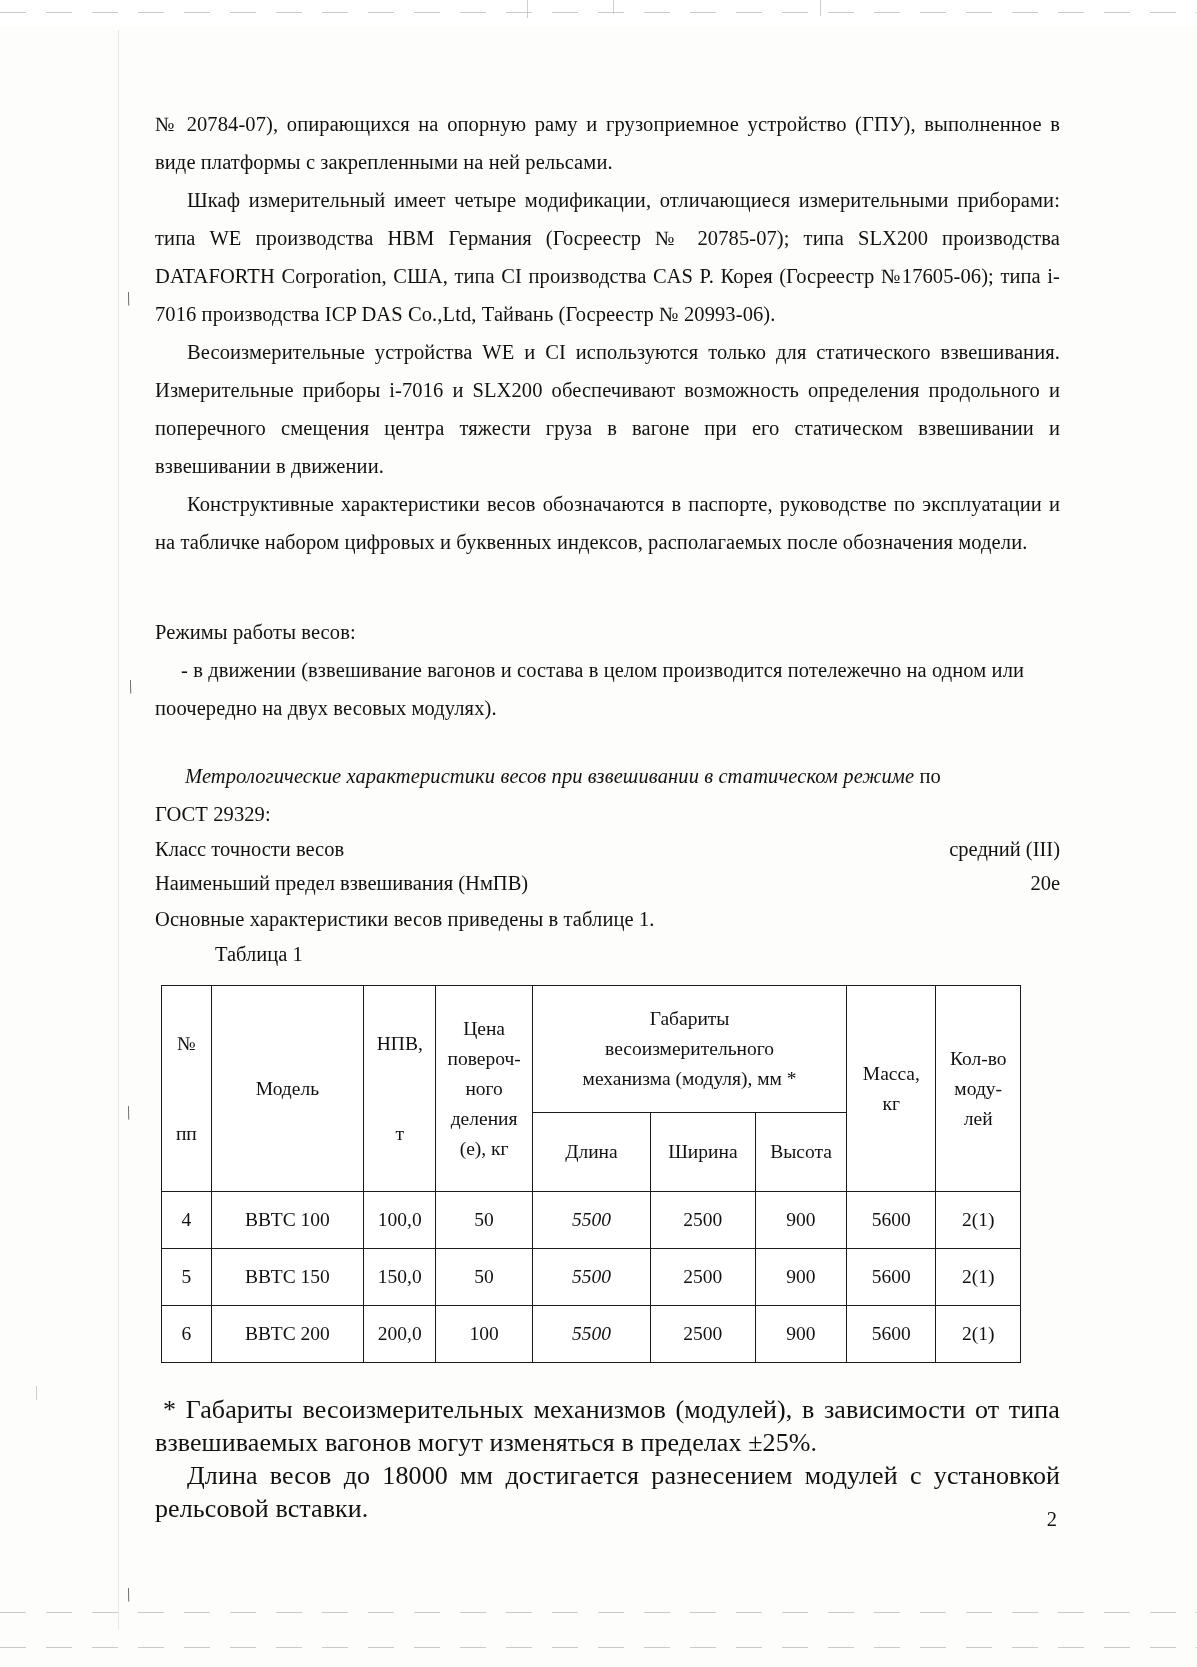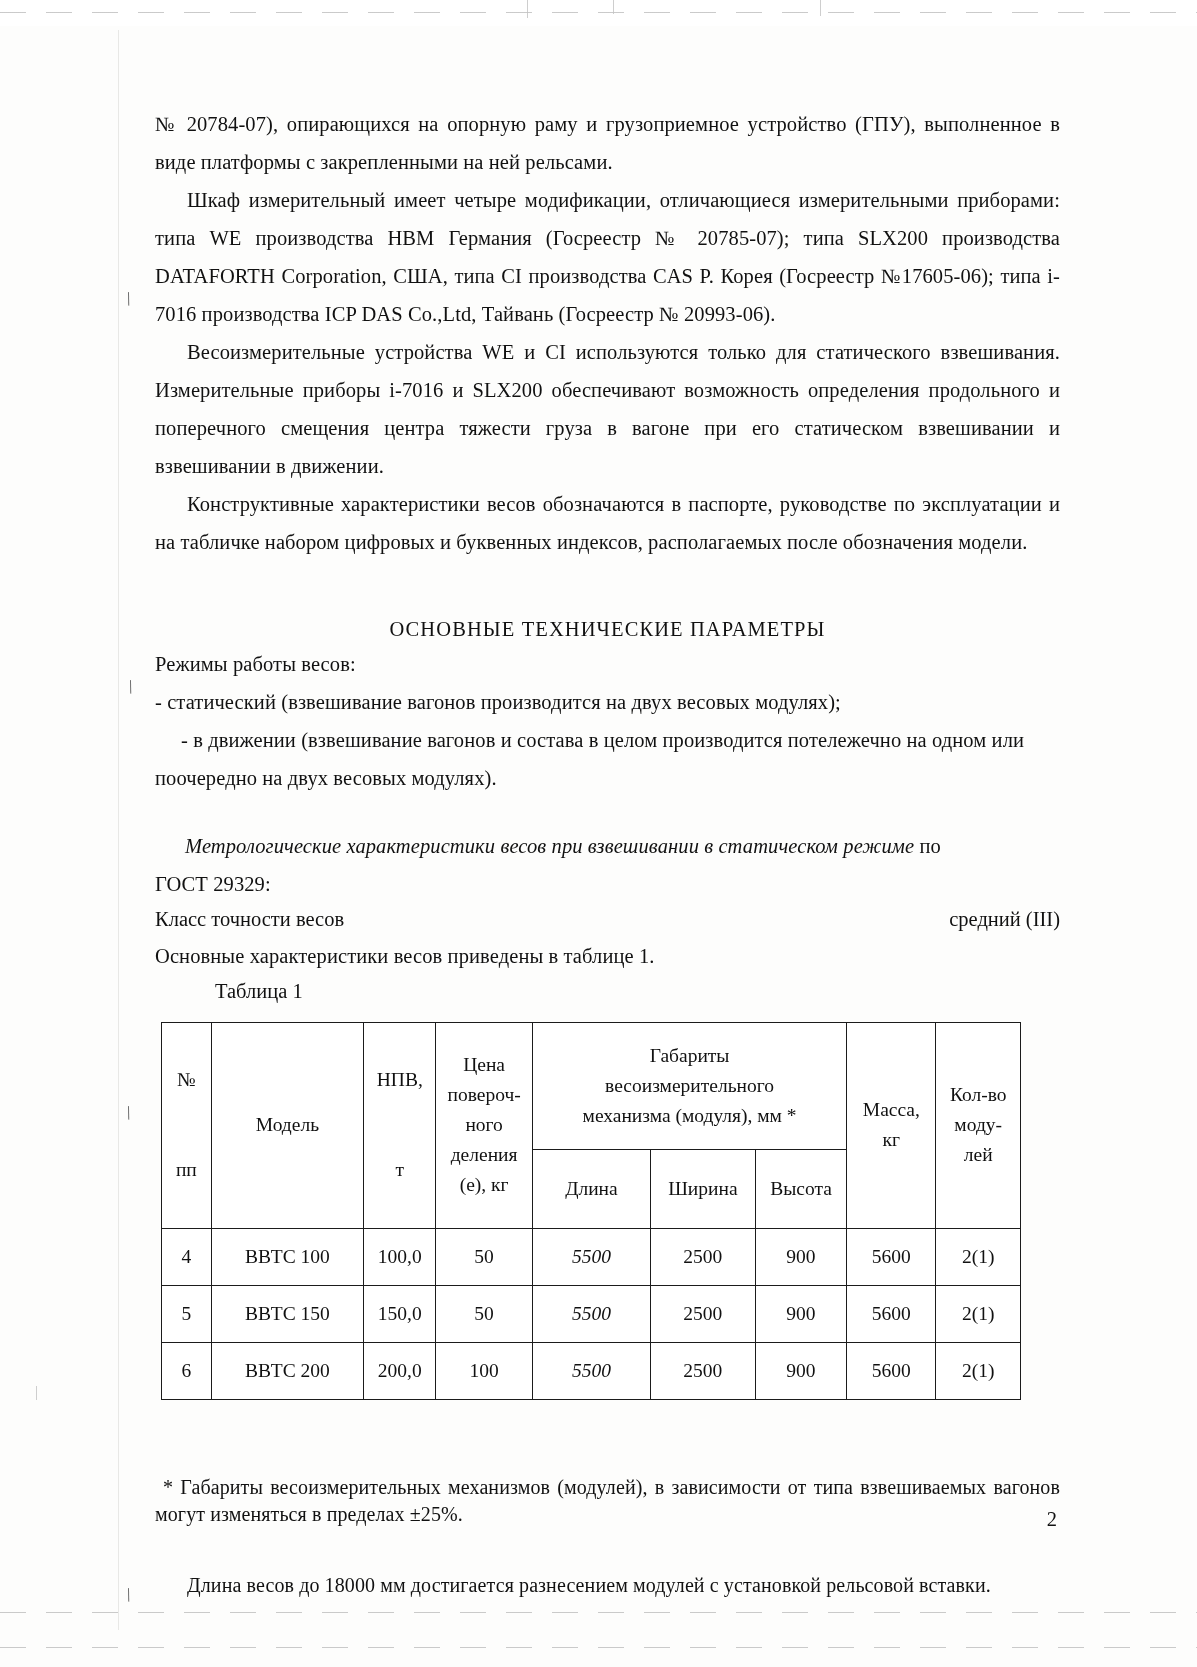--- a/index.html
+++ b/index.html
@@ -127,24 +127,23 @@
   td.col-model   { width: 158px; }
   td.col-npv     { width: 68px; }
   td.col-e       { width: 92px; }
   td.col-len     { width: 120px; font-style: italic; }
   td.col-wid     { width: 102px; }
   td.col-hei     { width: 88px; }
   td.col-mass    { width: 86px; }
   td.col-mods    { width: 82px; }
 
   .footnote {
-    font-size: 20px;
-    line-height: 27px;
+    font-size: 26px;
+    line-height: 33px;
     text-align: justify;
-    margin-top: 44px;
   }
 
   .page-number {
     position: absolute;
     right: 140px;
     top: 1508px;
     font-size: 20.5px;
   }
 </style>
 </head>
@@ -169,34 +168,36 @@
 
   <div class="content">
 
     <p class="noindent">№ 20784-07), опирающихся на опорную раму и грузоприемное устройство (ГПУ), выполненное в виде платформы с закрепленными на ней рельсами.</p>
     <p class="indent">Шкаф измерительный имеет четыре модификации, отличающиеся измерительными приборами: типа WE производства HBM Германия (Госреестр № 20785-07); типа SLX200 производства DATAFORTH Corporation, США, типа CI производства CAS P. Корея (Госреестр №17605-06); типа i-7016 производства ICP DAS Co.,Ltd, Тайвань (Госреестр № 20993-06).</p>
     <p class="indent">Весоизмерительные устройства WE и CI используются только для статического взвешивания. Измерительные приборы i-7016 и SLX200 обеспечивают возможность определения продольного и поперечного смещения центра тяжести груза в вагоне при его статическом взвешивании и взвешивании в движении.</p>
     <p class="indent">Конструктивные характеристики весов обозначаются в паспорте, руководстве по эксплуатации и на табличке набором цифровых и буквенных индексов, располагаемых после обозначения модели.</p>
 
     <div class="gap-lg"></div>
 
-    <h2 class="section-title">ОСНОВНЫЕ ТЕХНИЧЕСКИЕ ПАРАМЕТРЫ</h2>
 
     <p class="noindent flat">Режимы работы весов:</p>
-    <p class="noindent flat">- статический (взвешивание вагонов производится на двух весовых   модулях);</p>
     <p class="flat" style="text-indent:26px;">- в движении (взвешивание вагонов и состава в целом производится  потележечно на одном или поочередно на двух весовых модулях).</p>
 
     <div class="gap-md"></div>
 
     <p class="flat" style="text-indent:30px;"><span class="italic-lead">Метрологические характеристики весов при взвешивании в статическом режиме</span><span> по</span></p>
     <p class="noindent flat">ГОСТ 29329:</p>
 
     <div class="spec-line">
       <span class="label">Класс точности весов</span>
       <span class="value">средний (III)</span>
+    </div>
+    <div class="spec-line">
+      <span class="label">Наименьший предел взвешивания (НмПВ)</span>
+      <span class="value">20е</span>
     </div>
 
     <p class="noindent flat">Основные характеристики весов приведены в таблице 1.</p>
 
     <div class="table-caption">Таблица 1</div>
 
     <div class="gap-sm"></div>
 
     <table class="specs">
       <thead>

